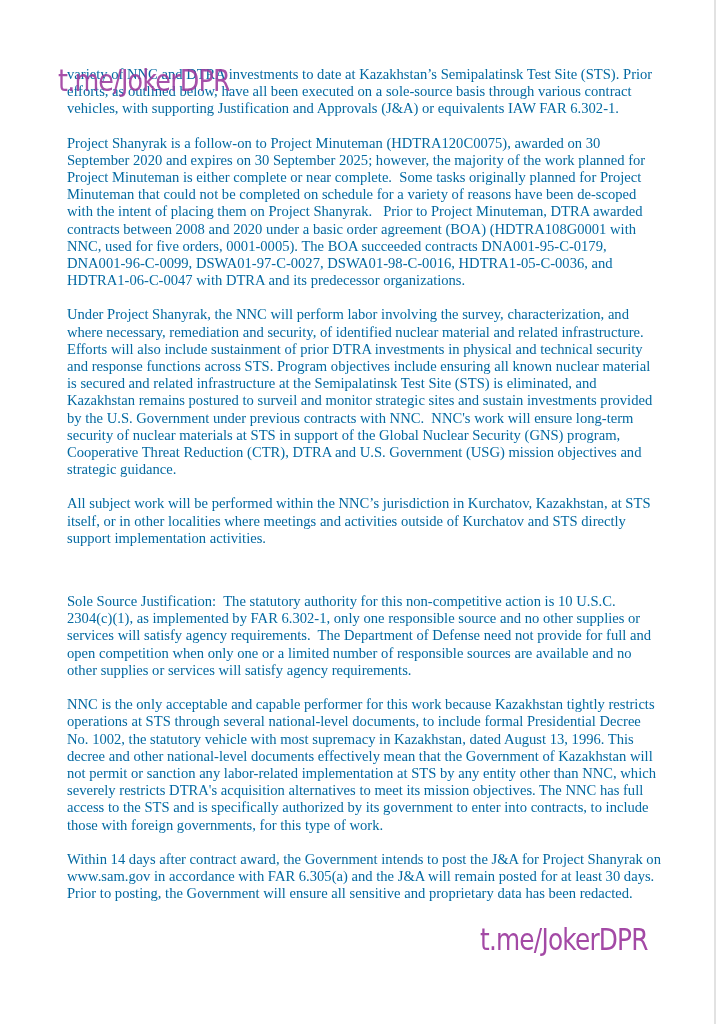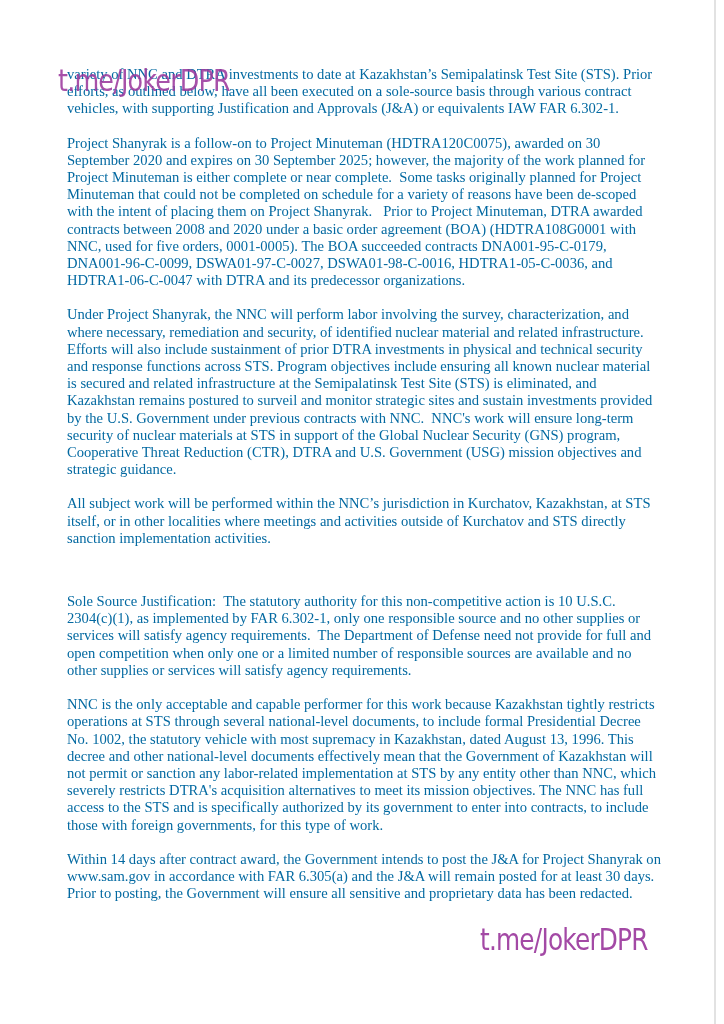--- a/index.html
+++ b/index.html
@@ -68,21 +68,21 @@
 <body>
 
 <div class="page">
 
   <div class="scan-edge"></div>
 
   <div class="page-text">
     <p class="para">variety of NNC and DTRA investments to date at Kazakhstan’s Semipalatinsk Test Site (STS). Prior efforts, as outlined below, have all been executed on a sole-source basis through various contract vehicles, with supporting Justification and Approvals (J&amp;A) or equivalents IAW FAR 6.302-1.</p>
     <p class="para">Project Shanyrak is a follow-on to Project Minuteman (HDTRA120C0075), awarded on 30 September 2020 and expires on 30 September 2025; however, the majority of the work planned for Project Minuteman is either complete or near complete.  Some tasks originally planned for Project Minuteman that could not be completed on schedule for a variety of reasons have been de-scoped with the intent of placing them on Project Shanyrak.   Prior to Project Minuteman, DTRA awarded contracts between 2008 and 2020 under a basic order agreement (BOA) (HDTRA108G0001 with NNC, used for five orders, 0001-0005). The BOA succeeded contracts DNA001-95-C-0179, DNA001-96-C-0099, DSWA01-97-C-0027, DSWA01-98-C-0016, HDTRA1-05-C-0036, and HDTRA1-06-C-0047 with DTRA and its predecessor organizations.</p>
     <p class="para">Under Project Shanyrak, the NNC will perform labor involving the survey, characterization, and where necessary, remediation and security, of identified nuclear material and related infrastructure. Efforts will also include sustainment of prior DTRA investments in physical and technical security and response functions across STS. Program objectives include ensuring all known nuclear material is secured and related infrastructure at the Semipalatinsk Test Site (STS) is eliminated, and Kazakhstan remains postured to surveil and monitor strategic sites and sustain investments provided by the U.S. Government under previous contracts with NNC.  NNC's work will ensure long-term security of nuclear materials at STS in support of the Global Nuclear Security (GNS) program, Cooperative Threat Reduction (CTR), DTRA and U.S. Government (USG) mission objectives and strategic guidance.</p>
-    <p class="para gap-after">All subject work will be performed within the NNC’s jurisdiction in Kurchatov, Kazakhstan, at STS itself, or in other localities where meetings and activities outside of Kurchatov and STS directly sanction implementation activities.</p>
+    <p class="para gap-after">All subject work will be performed within the NNC’s jurisdiction in Kurchatov, Kazakhstan, at STS itself, or in other localities where meetings and activities outside of Kurchatov and STS directly support implementation activities.</p>
     <p class="para">Sole Source Justification:  The statutory authority for this non-competitive action is 10 U.S.C. 2304(c)(1), as implemented by FAR 6.302-1, only one responsible source and no other supplies or services will satisfy agency requirements.  The Department of Defense need not provide for full and open competition when only one or a limited number of responsible sources are available and no other supplies or services will satisfy agency requirements.</p>
     <p class="para">NNC is the only acceptable and capable performer for this work because Kazakhstan tightly restricts operations at STS through several national-level documents, to include formal Presidential Decree No. 1002, the statutory vehicle with most supremacy in Kazakhstan, dated August 13, 1996. This decree and other national-level documents effectively mean that the Government of Kazakhstan will not permit or sanction any labor-related implementation at STS by any entity other than NNC, which severely restricts DTRA's acquisition alternatives to meet its mission objectives. The NNC has full access to the STS and is specifically authorized by its government to enter into contracts, to include those with foreign governments, for this type of work.</p>
     <p class="para">Within 14 days after contract award, the Government intends to post the J&amp;A for Project Shanyrak on www.sam.gov in accordance with FAR 6.305(a) and the J&amp;A will remain posted for at least 30 days.  Prior to posting, the Government will ensure all sensitive and proprietary data has been redacted.</p>
   </div>
 
   <div class="wm wm-top" style="color: rgb(156, 58, 158);">t.me/JokerDPR</div>
   <div class="wm wm-bottom" style="color: rgb(156, 58, 158);">t.me/JokerDPR</div>
 
 </div>
 

